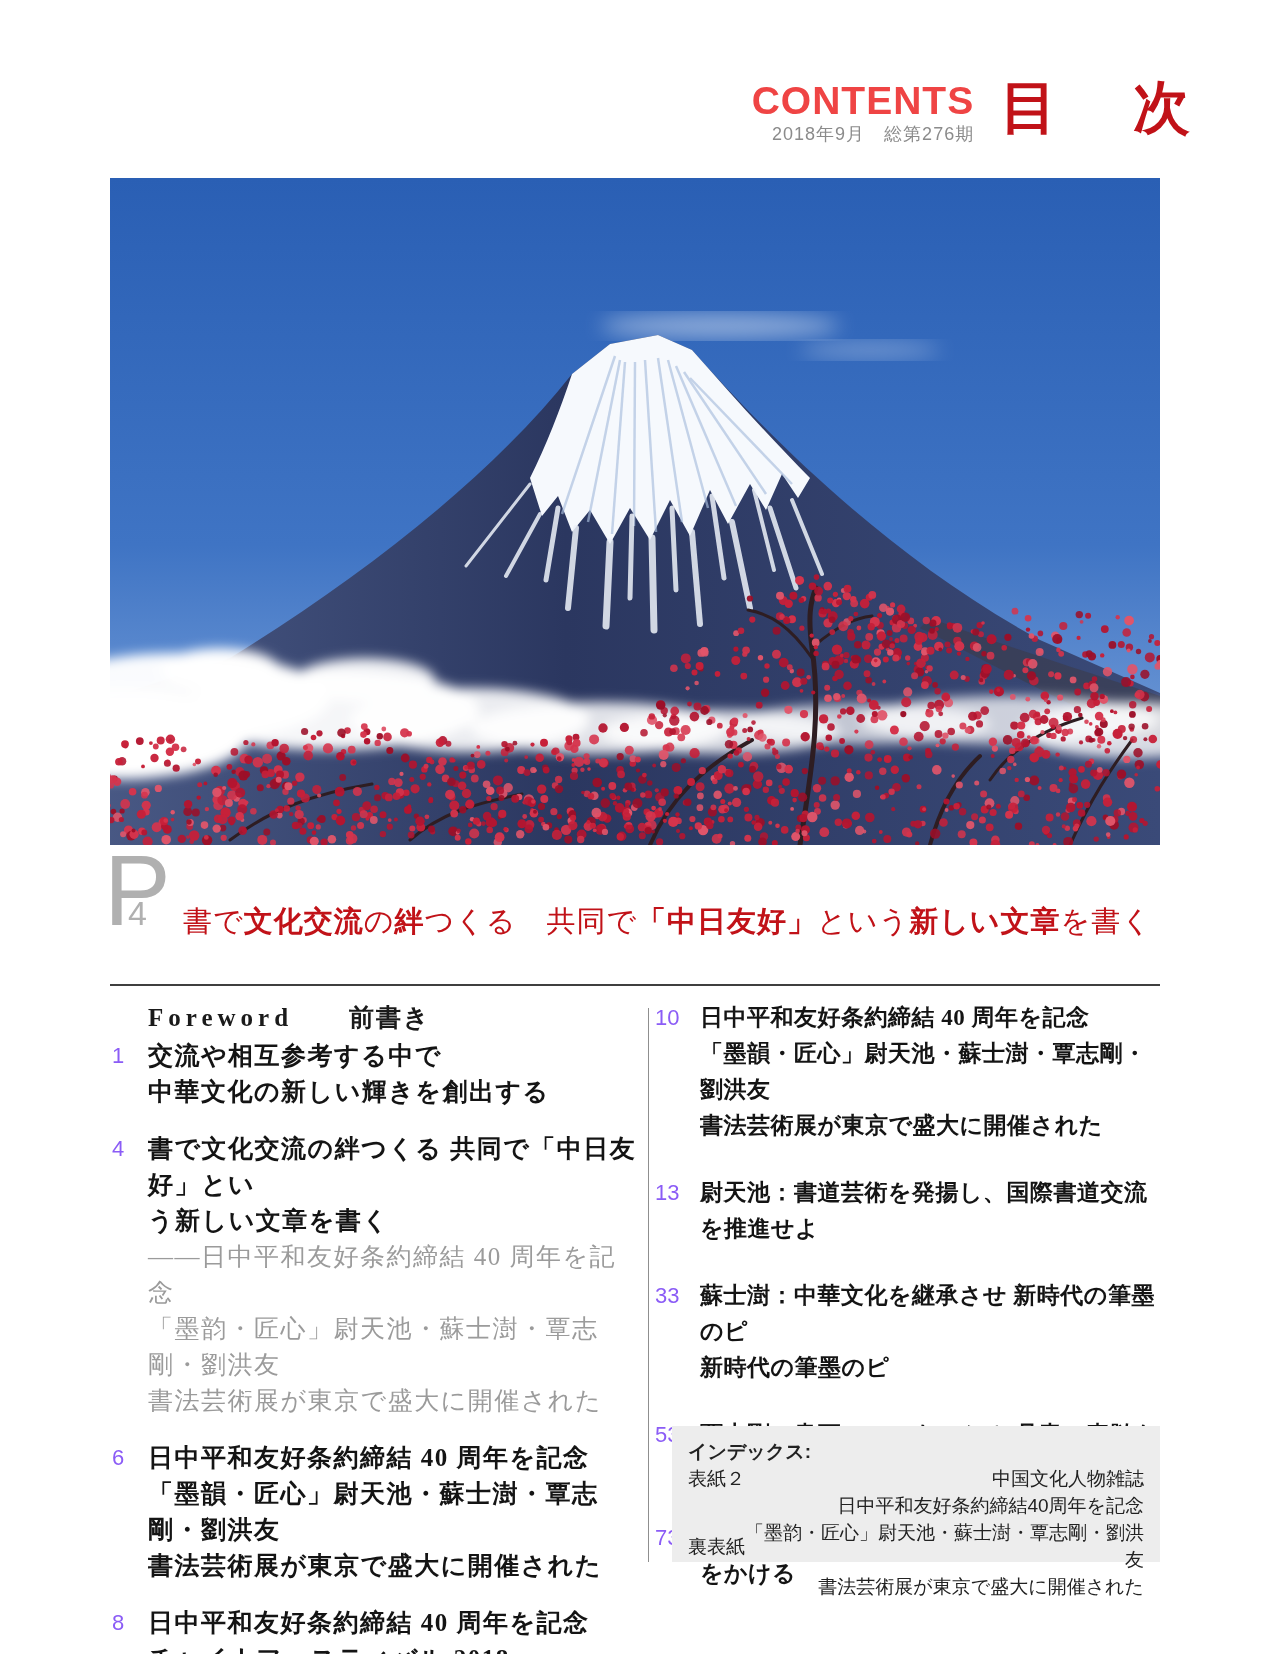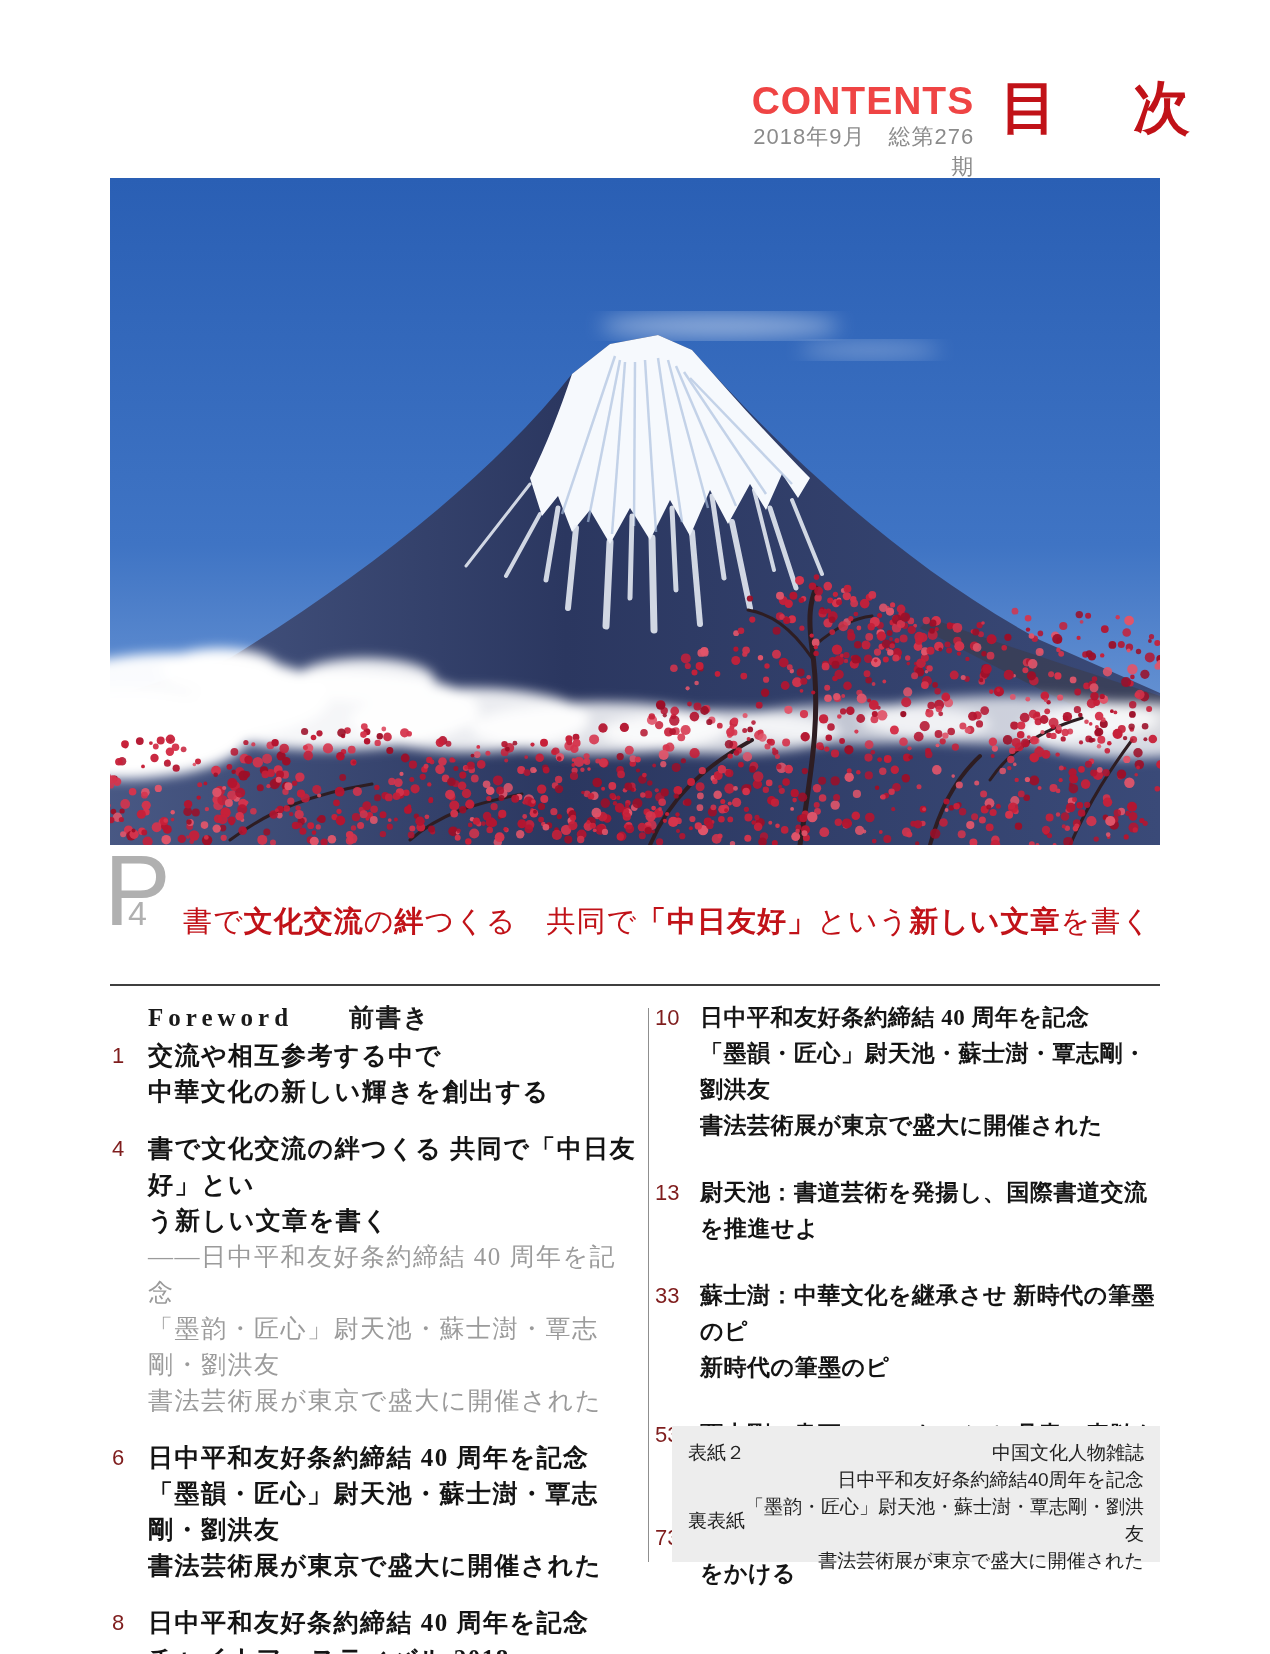--- a/index.html
+++ b/index.html
@@ -4,21 +4,21 @@
 <style>
   html,body{margin:0;padding:0;background:#fff;}
   .page{position:relative;width:1270px;height:1654px;background:#ffffff;overflow:hidden;
         font-family:"Liberation Serif","DejaVu Serif",serif;color:#1a1a1a;}
 
   
   .masthead{position:absolute;top:76px;left:740px;width:450px;display:flex;justify-content:flex-end;align-items:flex-start;gap:26px;}
   .m-left{text-align:right;padding-top:6px;}
   .contents-en{font-family:Liberation Sans, sans-serif;font-weight:bold;
                font-size:39px;line-height:38px;color:#ef4444;letter-spacing:1px;}
-  .issue{font-family:"Liberation Sans","DejaVu Sans",sans-serif;font-size:22px;color:#8b8b8b;margin-top:2px;letter-spacing:1px;}
+  .issue{font-family:"Liberation Sans","DejaVu Sans",sans-serif;font-size:18px;color:#8b8b8b;margin-top:2px;letter-spacing:1px;}
   .contents-cjk{font-family:"Liberation Sans","DejaVu Sans",sans-serif;font-weight:bold;
                 font-size:57px;line-height:62px;color:#c11218;letter-spacing:30px;margin-right:-30px;white-space:nowrap;}
 
   
   .cover-photo{position:absolute;left:110px;top:178px;width:1050px;height:667px;margin:0;overflow:hidden;}
   .cover-photo svg{display:block;}
 
   
   .pmark{position:absolute;left:104px;top:842px;width:90px;height:100px;color:#b0b0b0;
          font-family:"Liberation Sans","DejaVu Sans",sans-serif;}
@@ -37,21 +37,21 @@
   .col-right{left:655px;width:505px;}
   .vdivider{position:absolute;left:648px;top:1008px;width:1px;height:554px;background:#8f8f8f;}
 
   .foreword{display:flex;margin:0 0 2px 36px;font-size:25px;line-height:36px;gap:42px;}
   .fw-en{letter-spacing:5px;font-weight:600;}
   .fw-ja{font-weight:700;margin-left:14px;letter-spacing:2px;}
 
   .entry{display:flex;align-items:flex-start;}
   .col-left .entry{margin-bottom:21px;}
   .col-right .entry{margin-bottom:31px;}
-  .num{font-family:"Liberation Sans","DejaVu Sans",sans-serif;font-size:22px;color:#7f1d1d;line-height:36px;flex:none;}
+  .num{font-family:"Liberation Sans","DejaVu Sans",sans-serif;font-size:22px;color:#8b5cf6;line-height:36px;flex:none;}
   .col-left .num{width:36px;}
   .col-right .num{width:45px;}
   .lines{flex:1;}
   .line{font-size:25px;line-height:36px;letter-spacing:1.5px;}
   .col-right .line{font-size:23px;letter-spacing:0.5px;}
   .line.bold{font-weight:700;color:#141414;}
   .line.gray{font-weight:400;color:#9b9b9b;}
 
   
   .index-box{position:absolute;left:672px;top:1426px;width:488px;height:136px;background:#ededed;
@@ -1471,20 +1471,21 @@
       </div>
       <div class="entry">
         <div class="num">73</div>
         <div class="lines">
           <div class="line bold">劉洪友：中国書道で中日国民の心を繋ぐ橋をかける</div>
         </div>
       </div>
     </div>
 
   <div class="index-box">
+    <div class="ib-title">インデックス:</div>
     <div id="index-rows">
         <div class="irow">
           <div class="ilabel">表紙２</div>
           <div class="ivalues">
             <div>中国文化人物雑誌</div>
           </div>
         </div>
         <div class="irow">
           <div class="ilabel">裏表紙</div>
           <div class="ivalues">

